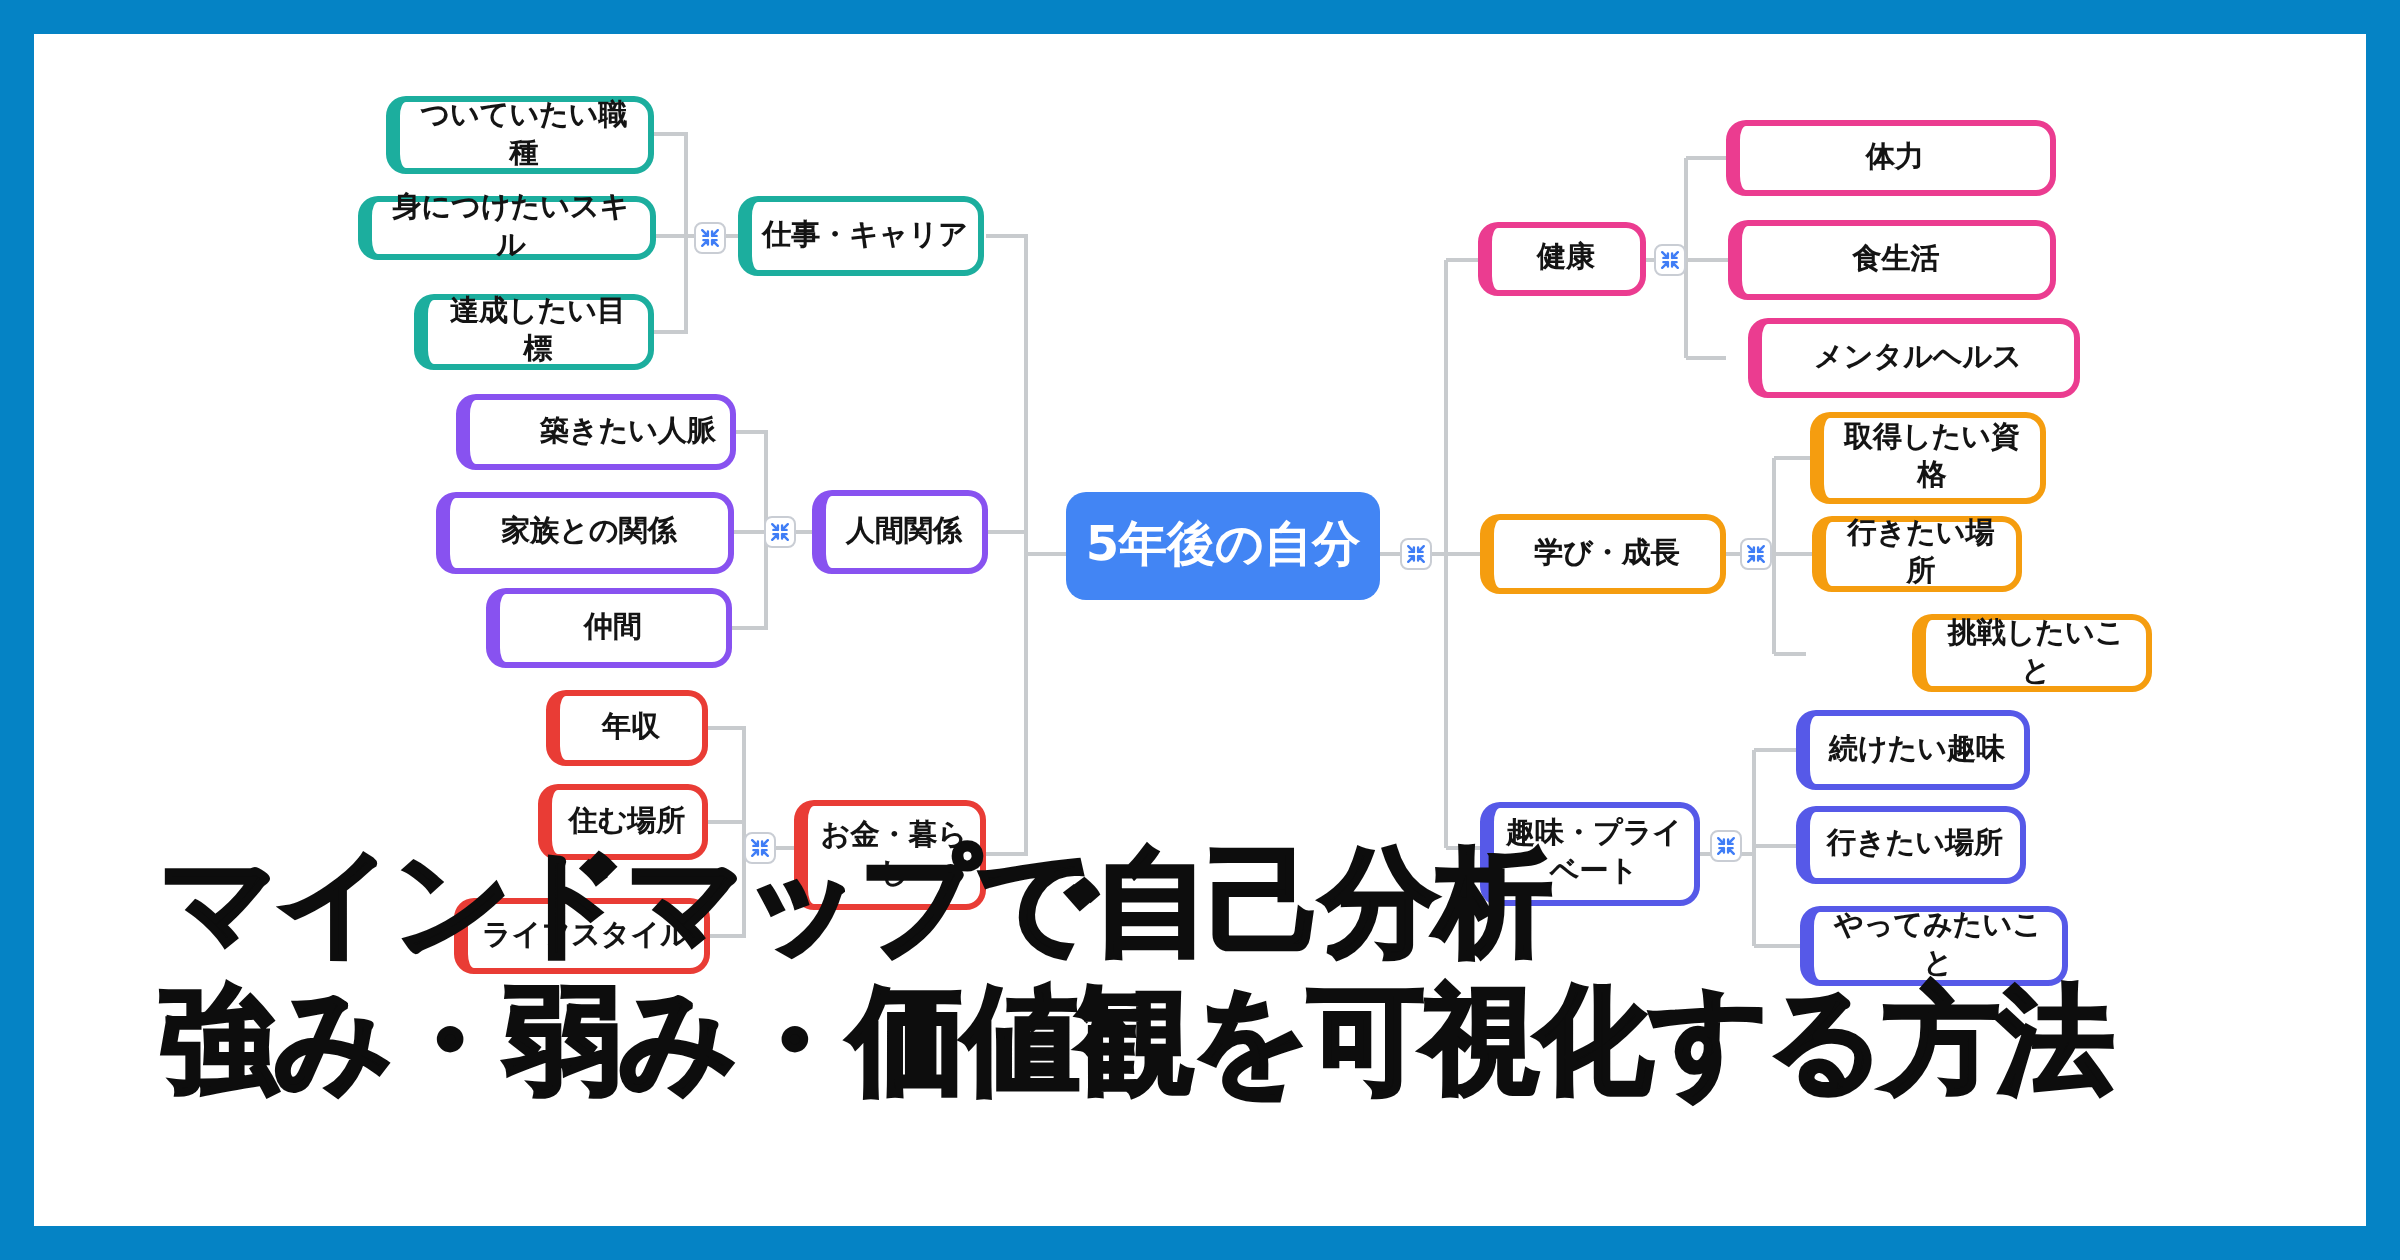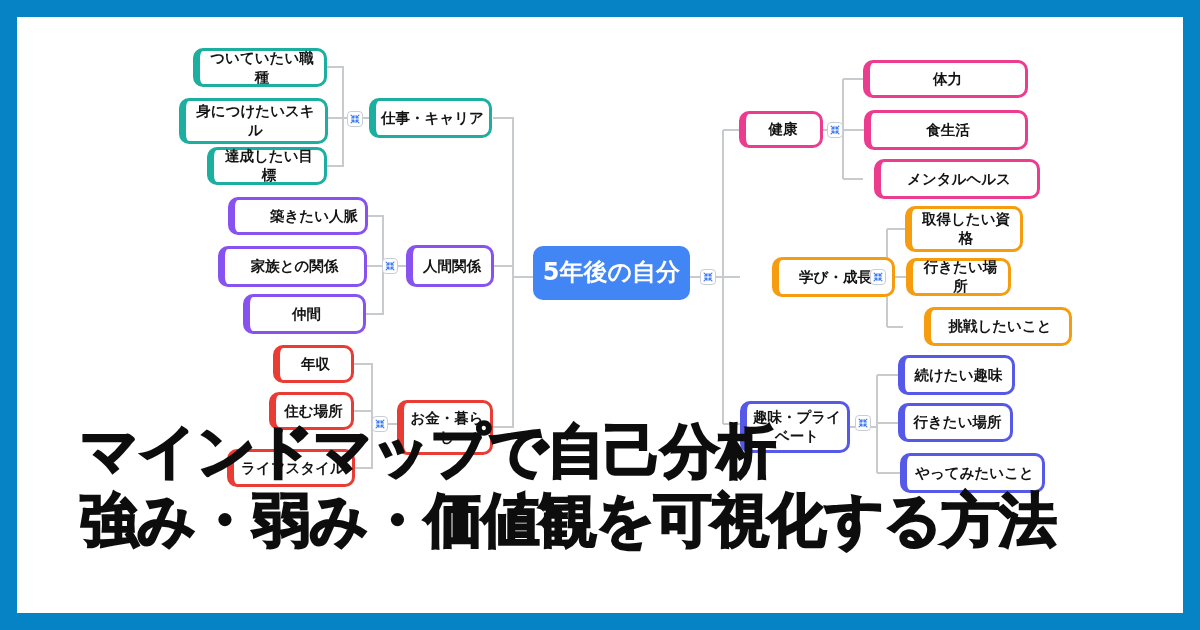--- a/index.html
+++ b/index.html
@@ -50,47 +50,47 @@
       <path d="M690 277 H723 M723 130 V424 M723 130 H739 M723 277 H740 M723 424 H742"></path>
       <path d="M823 130 H843 M843 79 V179 M843 79 H863 M843 130 H864 M843 179 H863"></path>
       <path d="M863 277 H887 M887 229 V327 M887 229 H905 M887 277 H906 M887 327 H903"></path>
       <path d="M850 427 H877 M877 375 V473 M877 375 H898 M877 423 H898 M877 473 H900"></path>
     </svg>
 
     <div class="node center" style="left: 533px; top: 246px; width: 157px; height: 54px; --c: #4285F4; color: rgb(255, 255, 255);">5年後の自分</div>
 
     <div class="node" style="left: 369px; top: 98px; width: 123px; height: 40px; --c: #1CAE9E;">仕事・キャリア</div>
     <div class="node" style="left: 193px; top: 48px; width: 134px; height: 39px; --c: #1CAE9E;">ついていたい職種</div>
-    <div class="node" style="left: 179px; top: 98px; width: 149px; height: 46px; --c: #1CAE9E;">身につけたいスキル</div>
+    <div class="node" style="left: 179px; top: 98px; width: 149px; height: 32px; --c: #1CAE9E;">身につけたいスキル</div>
     <div class="node" style="left: 207px; top: 147px; width: 120px; height: 38px; --c: #1CAE9E;">達成したい目標</div>
 
     <div class="node" style="left: 406px; top: 245px; width: 88px; height: 42px; --c: #8852F0;">人間関係</div>
     <div class="node" style="left: 228px; top: 197px; width: 140px; height: 38px; padding-left: 32px; --c: #8852F0;">築きたい人脈</div>
     <div class="node" style="left: 218px; top: 246px; width: 149px; height: 41px; --c: #8852F0;">家族との関係</div>
     <div class="node" style="left: 243px; top: 294px; width: 123px; height: 40px; --c: #8852F0;">仲間</div>
 
     <div class="node" style="left: 397px; top: 400px; width: 96px; height: 55px; --c: #E93C35;">お金・暮らし</div>
     <div class="node" style="left: 273px; top: 345px; width: 81px; height: 38px; --c: #E93C35;">年収</div>
     <div class="node" style="left: 269px; top: 392px; width: 85px; height: 38px; --c: #E93C35;">住む場所</div>
     <div class="node" style="left: 227px; top: 449px; width: 128px; height: 38px; --c: #E93C35;">ライフスタイル</div>
 
     <div class="node" style="left: 739px; top: 111px; width: 84px; height: 37px; --c: #EB3C90;">健康</div>
     <div class="node" style="left: 863px; top: 60px; width: 165px; height: 38px; --c: #EB3C90;">体力</div>
     <div class="node" style="left: 864px; top: 110px; width: 164px; height: 40px; --c: #EB3C90;">食生活</div>
     <div class="node" style="left: 863px; top: 159px; width: 166px; height: 40px; margin-left: 11px; --c: #EB3C90;">メンタルヘルス</div>
 
-    <div class="node" style="left: 740px; top: 257px; width: 123px; height: 40px; margin-left: 32px; --c: #F59D0F;">学び・成長</div>
+    <div class="node" style="left: 740px; top: 257px; width: 123px; height: 40px; --c: #F59D0F;">学び・成長</div>
     <div class="node" style="left: 905px; top: 206px; width: 118px; height: 46px; --c: #F59D0F;">取得したい資格</div>
     <div class="node" style="left: 906px; top: 258px; width: 105px; height: 38px; --c: #F59D0F;">行きたい場所</div>
-    <div class="node" style="left: 924px; top: 307px; width: 148px; height: 39px; --c: #F59D0F;">挑戦したいこと</div>
+    <div class="node" style="left: 956px; top: 307px; width: 120px; height: 39px; --c: #F59D0F;">挑戦したいこと</div>
 
     <div class="node" style="left: 740px; top: 401px; width: 110px; height: 52px; --c: #5659E8;">趣味・プライベート</div>
     <div class="node" style="left: 898px; top: 355px; width: 117px; height: 40px; --c: #5659E8;">続けたい趣味</div>
     <div class="node" style="left: 898px; top: 403px; width: 115px; height: 39px; --c: #5659E8;">行きたい場所</div>
-    <div class="node" style="left: 900px; top: 453px; width: 145px; height: 40px; --c: #5659E8;">やってみたいこと</div>
+    <div class="node" style="left: 900px; top: 453px; width: 134px; height: 40px; --c: #5659E8;">やってみたいこと</div>
 
     <div class="cicon" style="left:347px;top:111px">
       <svg viewBox="0 0 16 16">
           <path d="M2.8 2.8 L6.6 6.6 M6.6 3.6 L6.6 6.6 L3.6 6.6 M13.2 2.8 L9.4 6.6 M9.4 3.6 L9.4 6.6 L12.4 6.6 M2.8 13.2 L6.6 9.4 M3.6 9.4 L6.6 9.4 L6.6 12.4 M13.2 13.2 L9.4 9.4 M12.4 9.4 L9.4 9.4 L9.4 12.4"></path>
         </svg>
     </div>
     <div class="cicon" style="left:382px;top:258px">
       <svg viewBox="0 0 16 16">
           <path d="M2.8 2.8 L6.6 6.6 M6.6 3.6 L6.6 6.6 L3.6 6.6 M13.2 2.8 L9.4 6.6 M9.4 3.6 L9.4 6.6 L12.4 6.6 M2.8 13.2 L6.6 9.4 M3.6 9.4 L6.6 9.4 L6.6 12.4 M13.2 13.2 L9.4 9.4 M12.4 9.4 L9.4 9.4 L9.4 12.4"></path>
         </svg>

